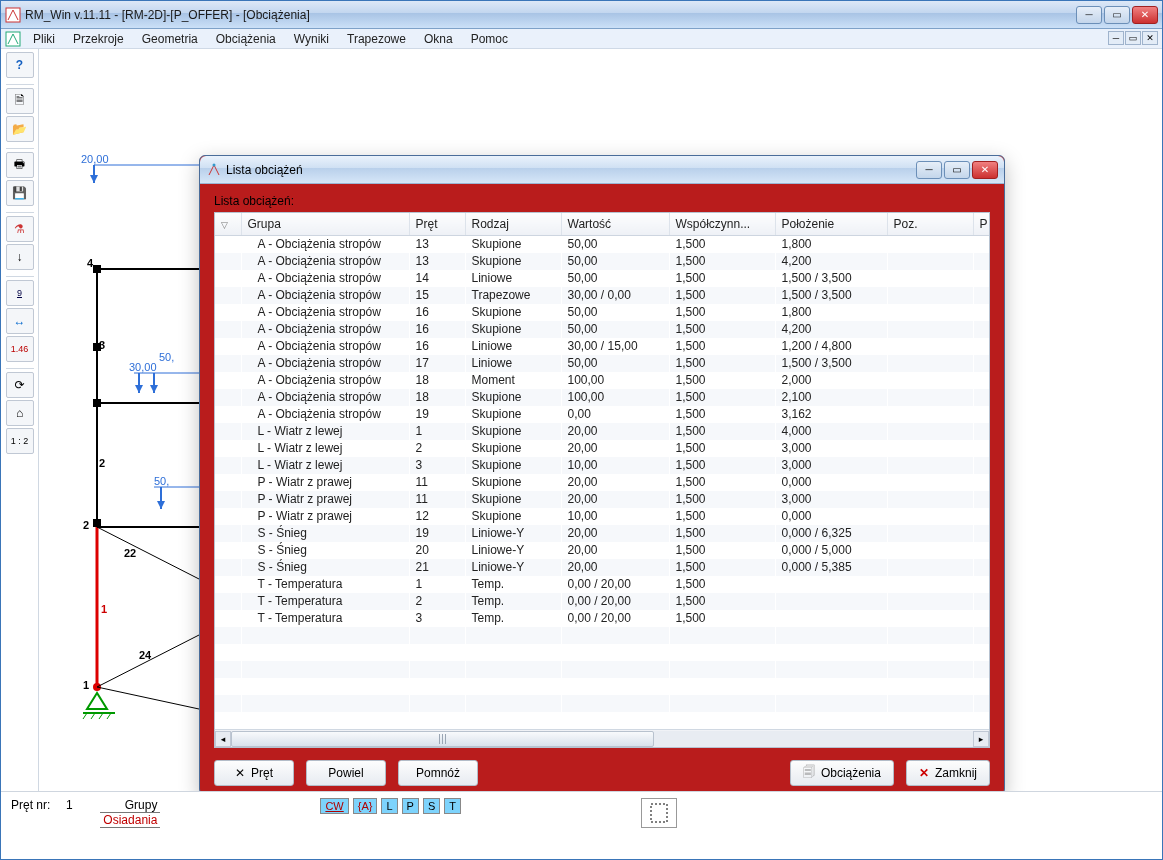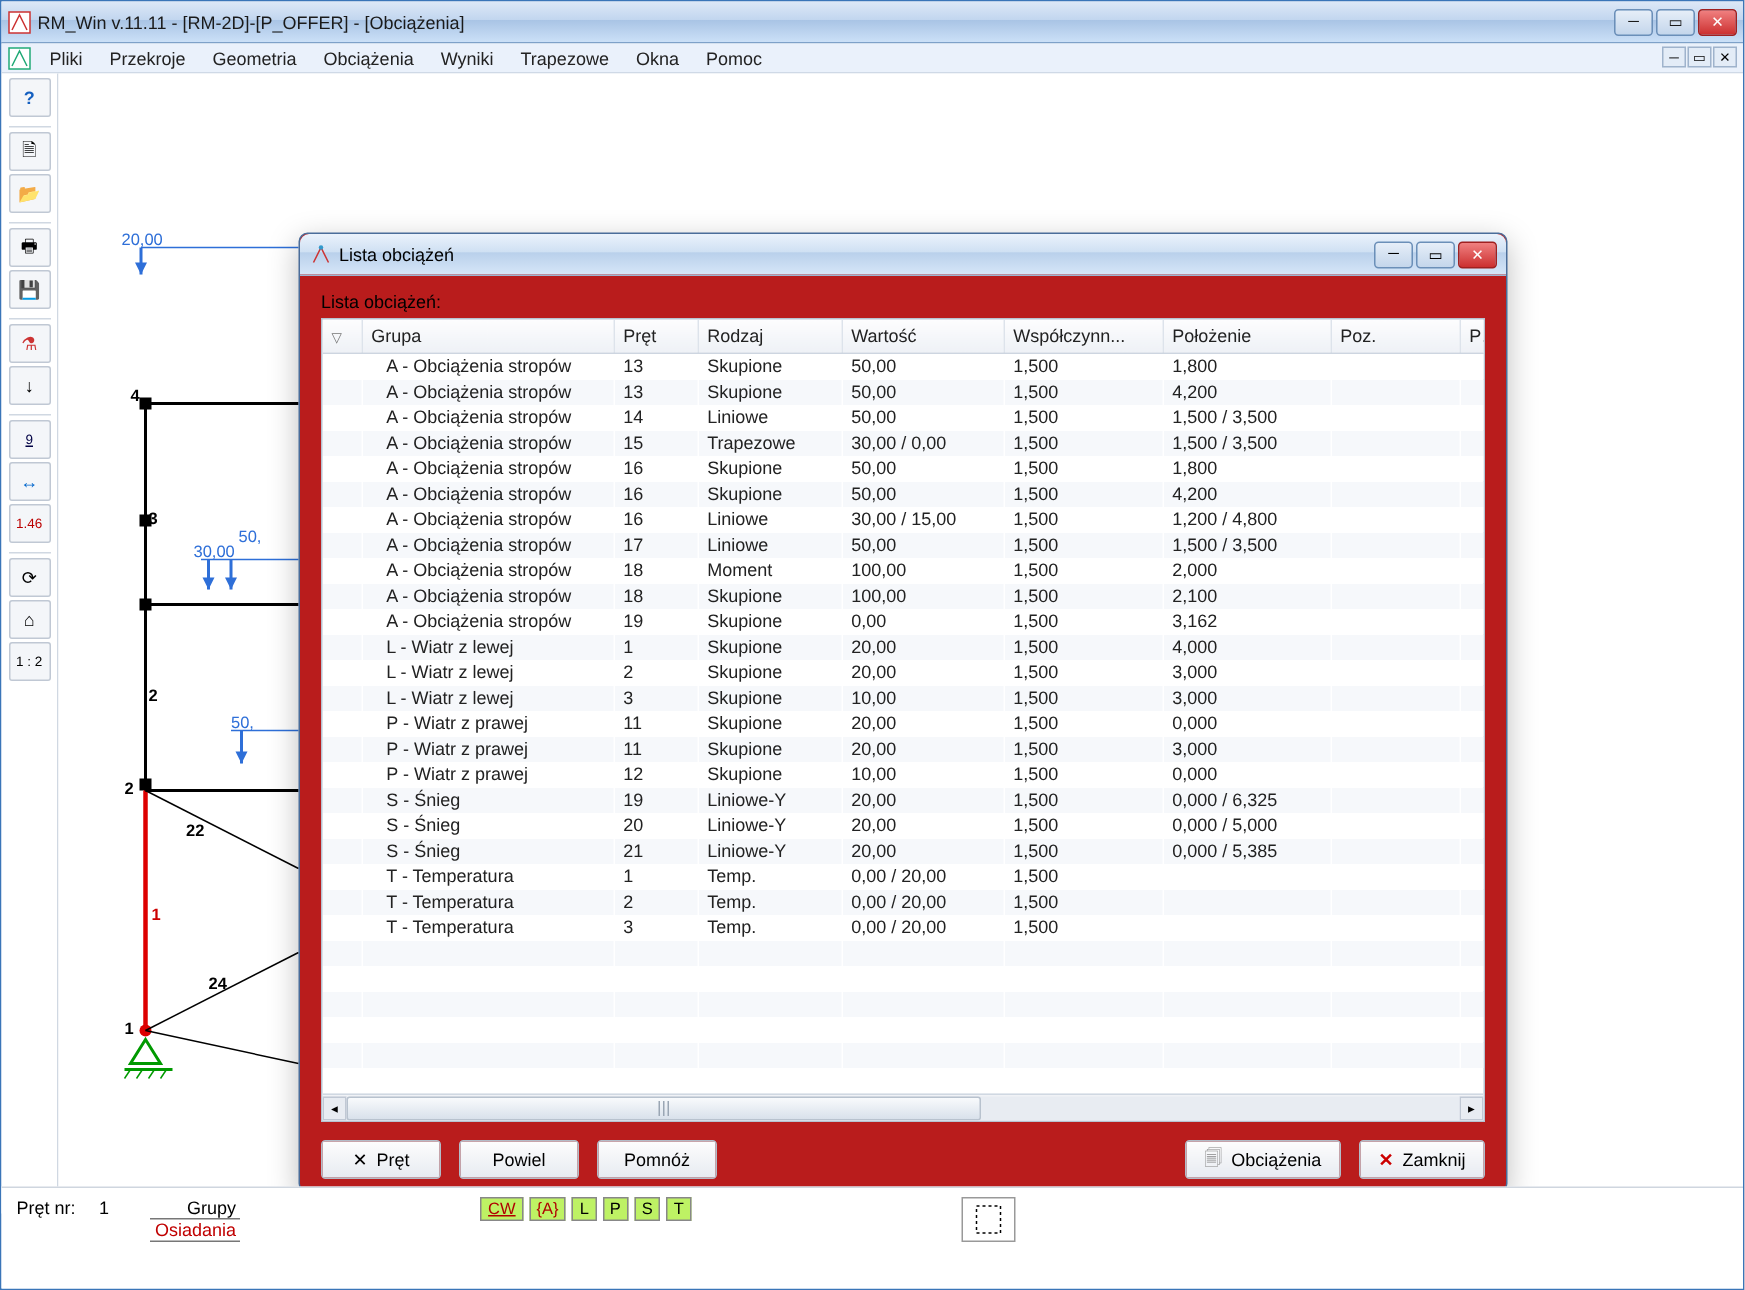--- a/index.html
+++ b/index.html
@@ -83,21 +83,21 @@
     position:absolute; left:0; right:0; bottom:0; height:68px;
     border-top:1px solid #cfd6df; background:#fff; display:flex; align-items:flex-start; padding:6px 10px; gap:20px;
   }
   .pret-box { display:flex; align-items:center; gap:8px;}
   .pret-val{ display:inline-block;min-width:22px;text-align:center;}
   .ledge { border-bottom:1px solid #777; padding:0 3px;text-align:right; }
   .groups-stack { display:flex; flex-direction:column;}
   .groups-stack .lnk { color:#000;}
   .groups-stack .lnk.red { color:#c00000;}
   .tab-chips { display:flex; gap:4px; margin-left:140px;}
-  .chip { border:1px solid #888; padding:0 4px; font-size:11px; line-height:14px; background:#bef264; cursor:pointer;}
+  .chip { border:1px solid #888; padding:0 4px; font-size:11px; line-height:14px; background:#7dd3fc; cursor:pointer;}
   .chip.cw{color:#b00000;text-decoration:underline;}
   .chip.a{color:#b00000;}
   .rect-icon { margin-left:160px; width:36px;height:30px;border:1px solid #999;display:flex;align-items:center;justify-content:center;}
   .app-logo { width:16px;height:16px;}
 </style>
 </head>
 <body>
 
 <div class="window-outer">
 

